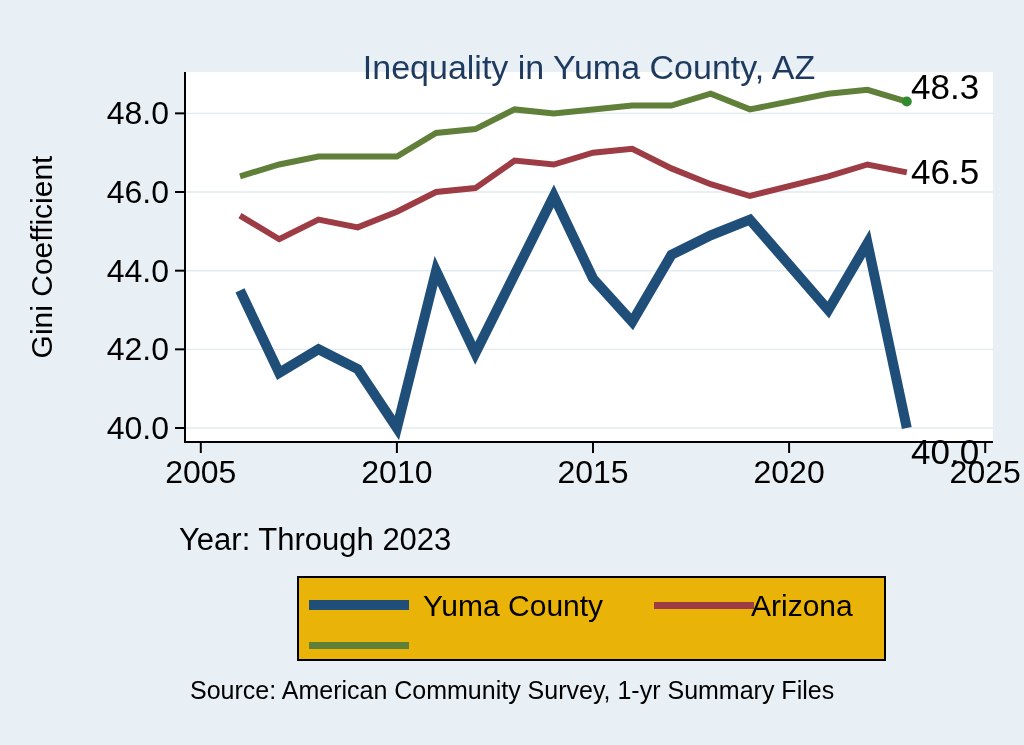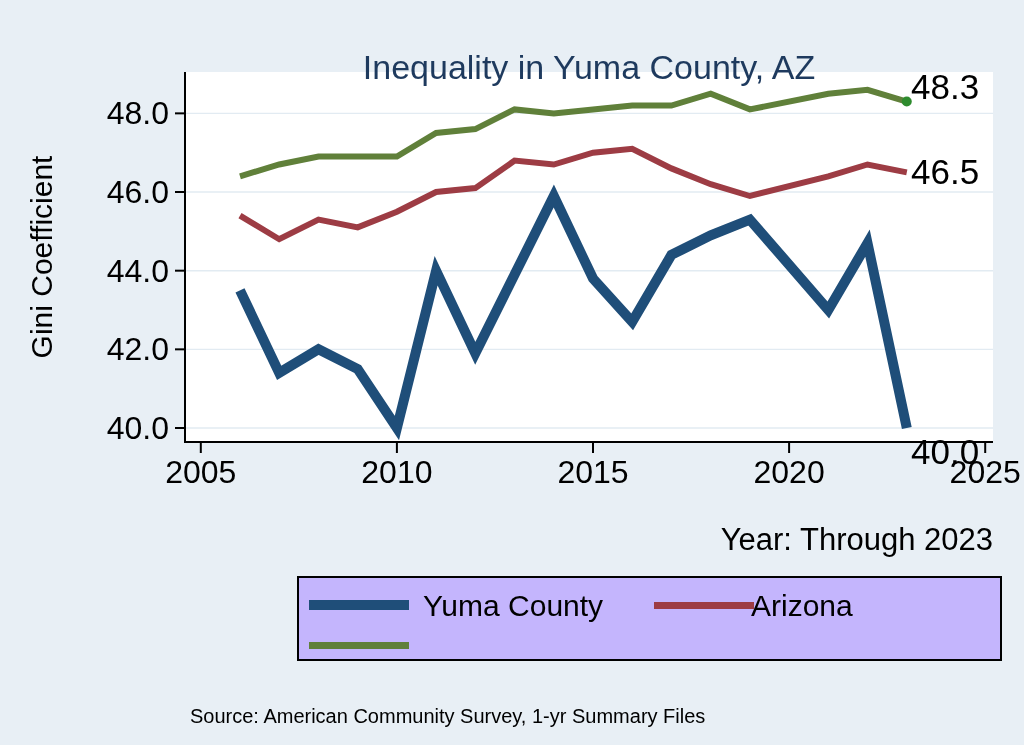--- a/index.html
+++ b/index.html
@@ -17,34 +17,34 @@
     position:absolute;left:185px;top:30px;width:808px;
     text-align:center;font-size:34px;color:#1e3a5e;
     letter-spacing:0px;white-space:nowrap;margin-top:18px;
   }
   #y-axis-title{
     position:absolute;left:-106px;top:238px;width:300px;height:38px;
     transform:rotate(-90deg);
     text-align:center;font-size:30px;color:#000;white-space:nowrap;
   }
   #x-axis-title{
-    position:absolute;left:185px;top:522px;width:808px;
-    text-align:right;font-size:31px;color:#000;white-space:nowrap;
+    position:absolute;left:179px;top:522px;width:808px;
+    text-align:left;font-size:31px;color:#000;white-space:nowrap;
   }
   #legend{
-    position:absolute;left:297px;top:576px;width:705px;height:85px;
-    background:#c4b5fd;border:2px solid #000;box-sizing:border-box;
+    position:absolute;left:297px;top:576px;width:589px;height:85px;
+    background:#eab308;border:2px solid #000;box-sizing:border-box;
   }
   .legend-swatch{position:absolute;}
   .legend-label{
     position:absolute;font-size:30px;line-height:36px;color:#000;white-space:nowrap;
   }
   #source-block{
     position:absolute;left:190px;top:678px;
-    font-size:20px;line-height:25px;color:#000;white-space:nowrap;margin-top:26px;
+    font-size:25px;line-height:25px;color:#000;white-space:nowrap;
   }
   svg text{font-family:"Liberation Sans", sans-serif;fill:#000;}
 </style>
 </head>
 <body>
 
 <div id="canvas">
 
   <svg id="plot-svg" width="1024" height="745">
       <rect x="185" y="72" width="808" height="370" fill="#ffffff"></rect>

